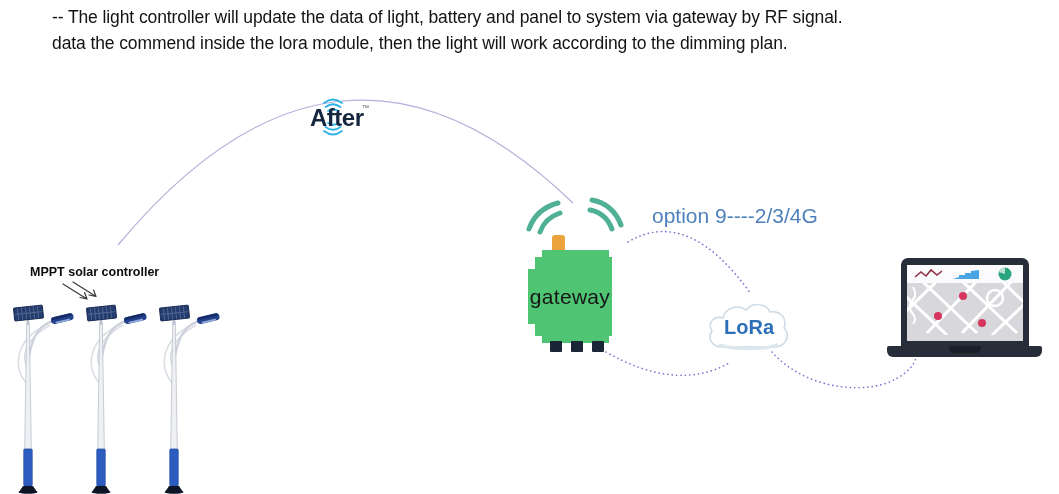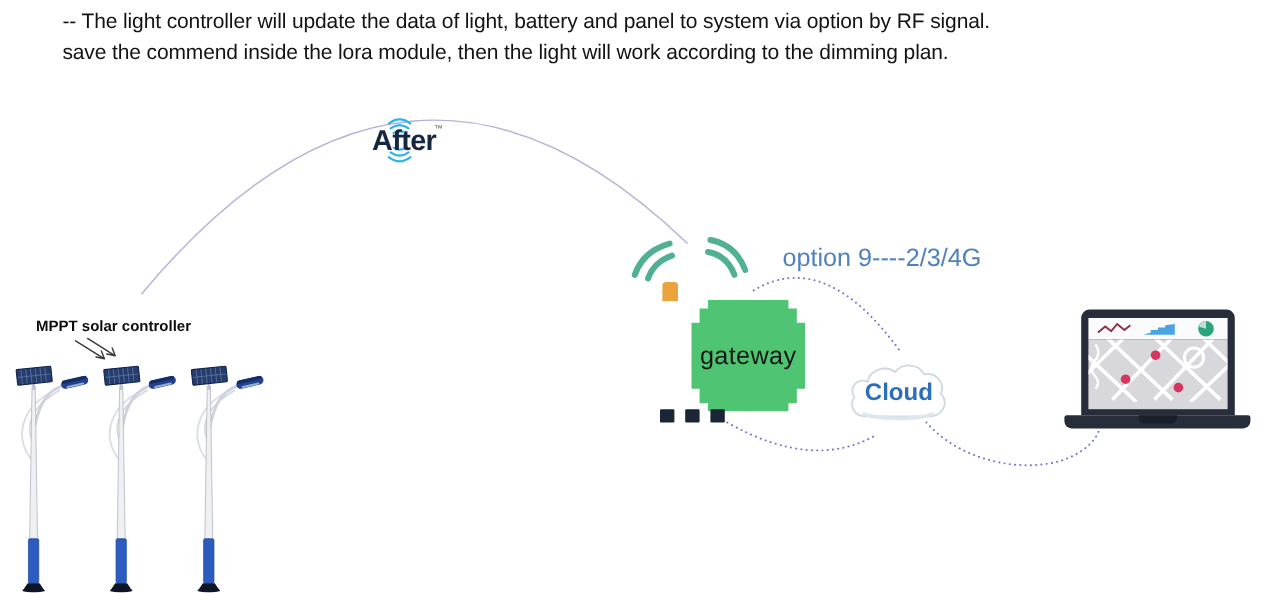--- a/index.html
+++ b/index.html
@@ -43,27 +43,26 @@
     font-size: 12.5px; font-weight: bold; color: #0c0c0c; z-index: 3;
   }
   .mppt-arrows { position: absolute; left: 60px; top: 281px; width: 48px; height: 28px; z-index: 3; }
   
   svg.light { position: absolute; top: 294px; width: 90px; height: 202px; z-index: 2; }
   svg.light.l1 { left: -2px; }
   svg.light.l2 { left: 71px; }
   svg.light.l3 { left: 144px; }
   
   .gateway-box {
-    position: absolute; left: 528px; top: 250px; width: 95px; height: 93px;
+    position: absolute; left: 528px; top: 250px; width: 84px; height: 93px;
     background: #4fc573; z-index: 3;
     display: flex; align-items: center; justify-content: center;
     clip-path: polygon(14px 0, 81px 0, 81px 7px, 88px 7px, 88px 19px, 95px 19px,
       95px 74px, 88px 74px, 88px 86px, 81px 86px, 81px 93px, 14px 93px,
       14px 86px, 7px 86px, 7px 74px, 0 74px, 0 19px, 7px 19px, 7px 7px, 14px 7px);
-    margin-left: 48px;
   }
   .gateway-label { font-size: 21px; color: #161616; letter-spacing: 0.3px; }
   .antenna { position: absolute; left: 552px; top: 235px; width: 13px; height: 16px;
     background: #eba33e; border-radius: 3px 3px 0 0; z-index: 2; }
   .foot { position: absolute; top: 341px; width: 12px; height: 11px;
     background: #1a2535; border-radius: 1px; z-index: 4; }
   .foot.f1 { left: 550px; } .foot.f2 { left: 571px; } .foot.f3 { left: 592px; }
   
   .option-label { position: absolute; font-size: 21px; color: #4f81bd; z-index: 3; white-space: nowrap; }
   .option1 { left: 652px; top: 204px; }
@@ -130,22 +129,22 @@
 
     <g stroke="#4fb096" stroke-width="5" stroke-linecap="round" fill="none">
       <path d="M 558 203 Q 536 209 529 229"></path>
       <path d="M 560 213 Q 545 218 540 232"></path>
       <path d="M 592 200 Q 613 204 621 225"></path>
       <path d="M 590 210 Q 606 213 612 229"></path>
     </g>
   </svg>
 
   <div class="desc">
-    <div>-- The light controller will update the data of light, battery and panel to system via option by RF signal.</div>
-    <div>save the commend inside the lora module, then the light will work according to the dimming plan.</div>
+    <div>-- The light controller will update the data of light, battery and panel to system via gateway by RF signal.</div>
+    <div>data the commend inside the lora module, then the light will work according to the dimming plan.</div>
   </div>
 
   <div class="lora-wrap">
     <svg width="96" height="62" viewBox="0 0 96 62">
       <g stroke="#2fb2e6" stroke-width="1.8" stroke-linecap="round" fill="none">
         <path d="M 30 23 Q 35 19.5 40 23"></path>
         <path d="M 27.5 19 Q 35 13.5 42.5 19"></path>
         <path d="M 26 15 Q 35 8 44 15"></path>
         <path d="M 30 35 Q 35 38.5 40 35"></path>
         <path d="M 27.5 39 Q 35 44.5 42.5 39"></path>
@@ -183,21 +182,21 @@
   <div class="foot f3"></div>
 
   <div class="option-label option1">option 9----2/3/4G</div>
 
   <div class="cloud-wrap">
     <svg width="90" height="64" viewBox="0 0 90 62">
       <path d="M 18 50 C 8 50 3 41 8 34 C 3 26 10 18 19 21 C 21 11 34 7 42 13
                C 48 5 62 6 66 15 C 76 13 84 22 80 31 C 87 38 82 49 72 50 Z" fill="#ffffff" stroke="#cdd9e3" stroke-width="1.5"></path>
       <path d="M 16 48 C 30 53 60 53 73 48" stroke="#dde7ee" stroke-width="3" fill="none" stroke-linecap="round"></path>
     </svg>
-    <div class="cloud-label">Cloud</div>
+    <div class="cloud-label">LoRa</div>
   </div>
 
   <div class="laptop-screen">
     <div class="screen-strip">
       <svg width="116" height="18" viewBox="0 0 116 18">
         <polyline points="8,12 14,7 19,11 24,5 30,10 35,6" stroke="#8e3046" stroke-width="1.6" fill="none"></polyline>
         <path d="M 46 14 L 52 12 L 52 10 L 58 10 L 58 8 L 64 8 L 64 6 L 72 5 L 72 14 Z" fill="#4aa4e3"></path>
         <g>
           <circle cx="98" cy="9" r="6.5" fill="#2aa47d"></circle>
           <path d="M 98 9 L 98 2.5 A 6.5 6.5 0 0 0 92.2 7.2 Z" fill="#bfe0d4"></path>

